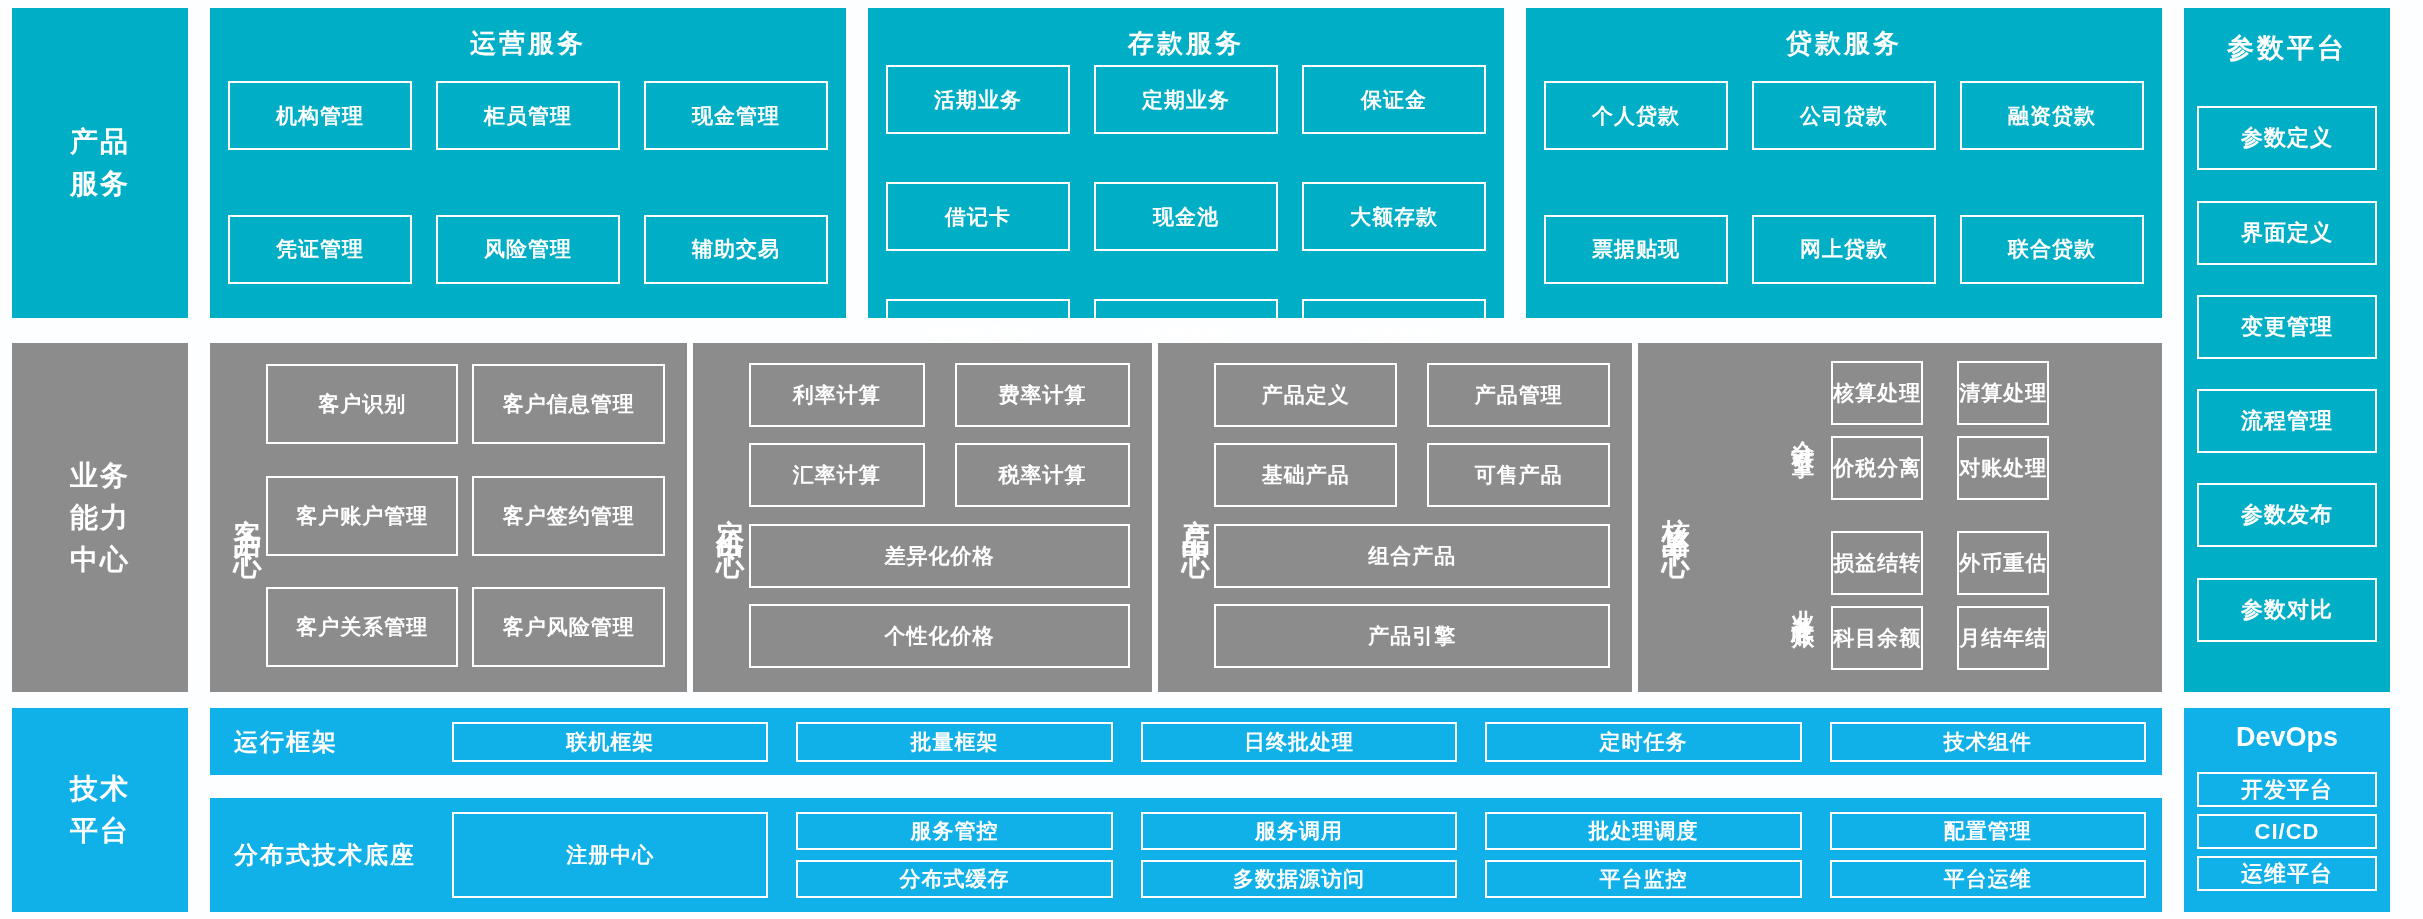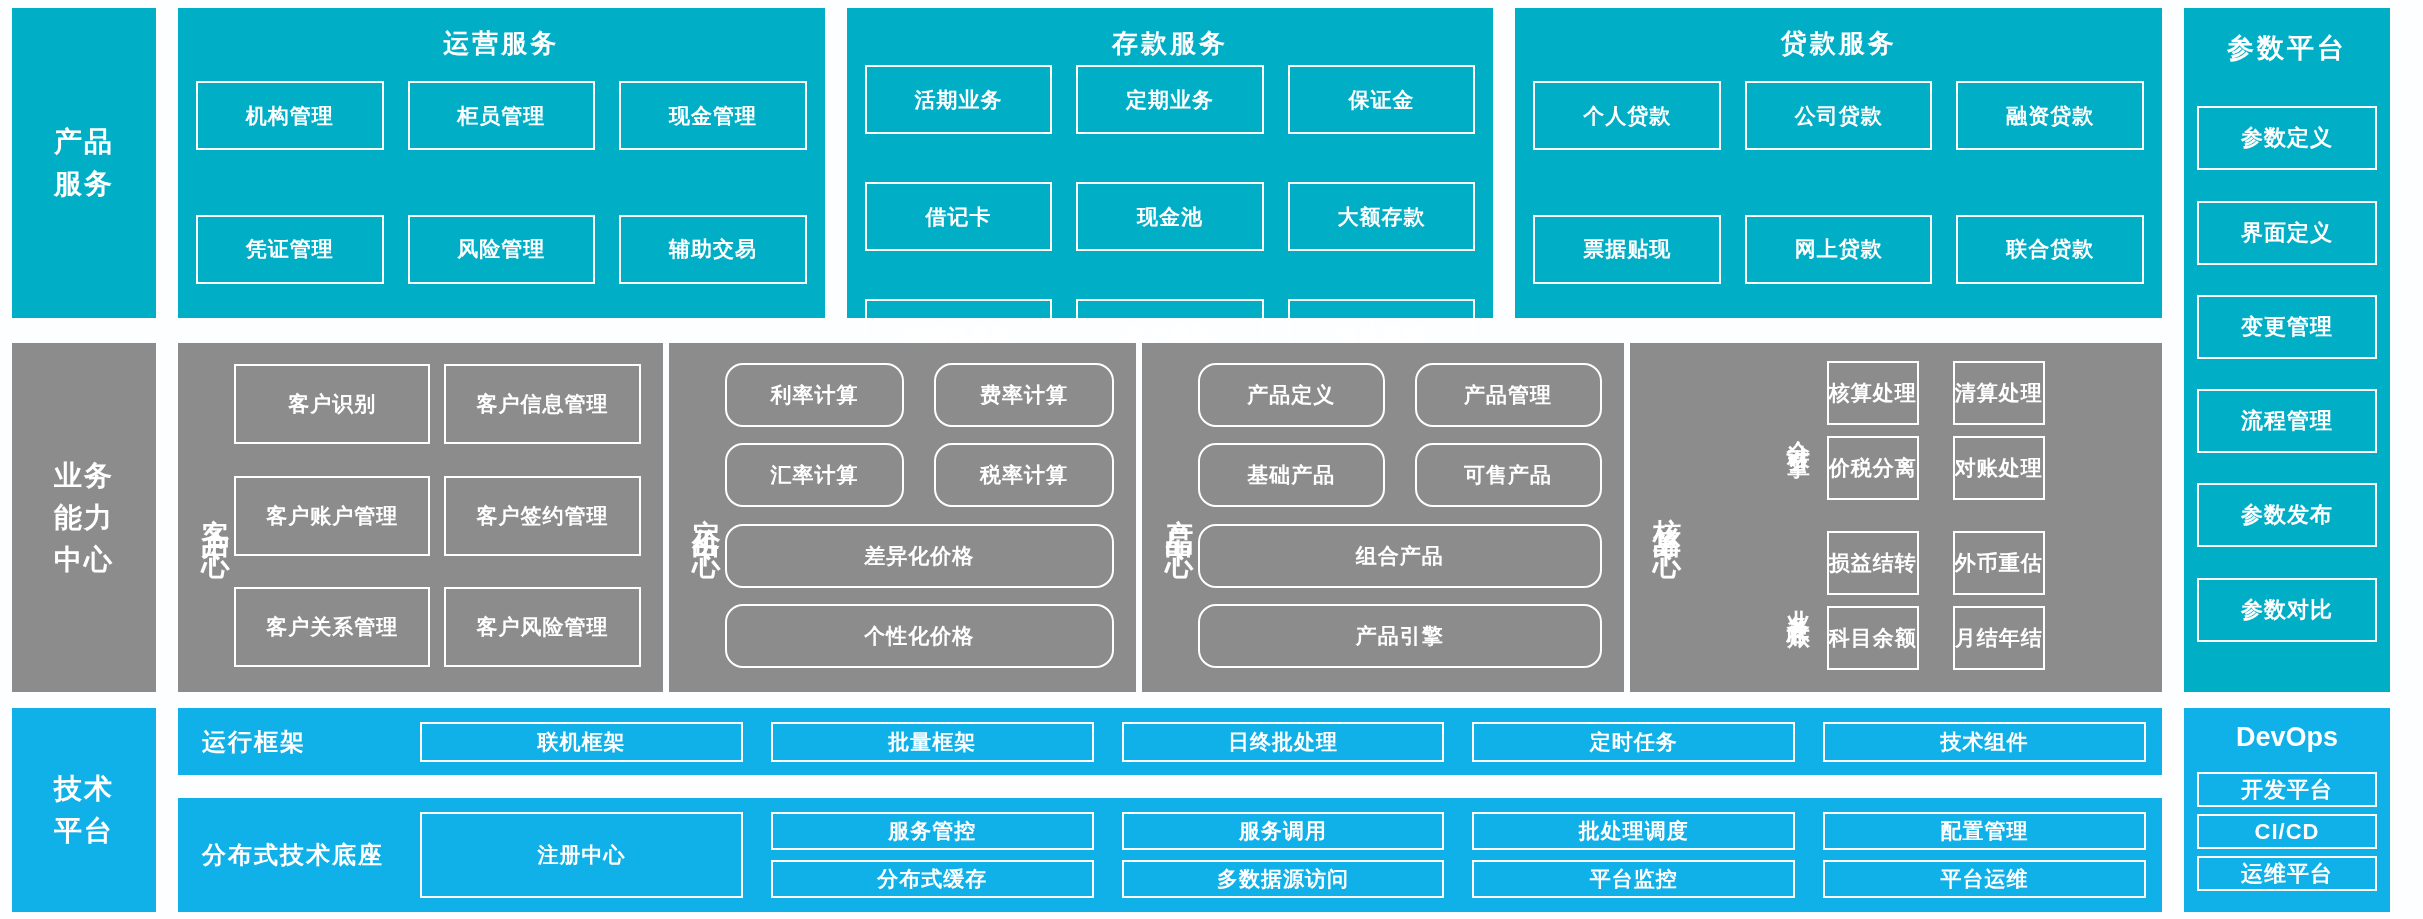--- a/index.html
+++ b/index.html
@@ -14,21 +14,21 @@
   .teal { background:#00aec6; }
   .gray { background:#8c8c8c; }
   .blue { background:#10b0e8; }
 
   .upper { display:flex; gap:22px; }
   .upper-left { flex:1; display:flex; flex-direction:column; }
   .row1 { height:310px; display:flex; gap:22px; }
   .row2 { height:349px; display:flex; gap:6px; margin-top:25px; }
 
   .side {
-    width:144px; flex:none; color:#fff;
+    width:176px; flex:none; color:#fff;
     display:flex; align-items:center; justify-content:center;
     text-align:center; font-weight:bold; font-size:28px;
     letter-spacing:2px; line-height:1.5; white-space:pre-line;
   }
   .row2 .side { margin-right:16px; }
 
   
   .panel { flex:1; color:#fff; display:flex; flex-direction:column; padding:12px 18px 18px; }
   .panel-title { text-align:center; font-size:26px; font-weight:bold; letter-spacing:3px; margin-top:6px; }
   .panel-rows { flex:1; display:flex; flex-direction:column; justify-content:space-evenly; margin-top:4px;gap:48px; }
@@ -46,21 +46,21 @@
     font-size:28px; font-weight:bold; letter-spacing:10px;
     align-self:center; flex:none; width:46px; text-align:center;
   }
   .gbox {
     border:2px solid #fff; display:flex; align-items:center; justify-content:center;
     font-size:21px; font-weight:bold; letter-spacing:1px;
   }
   .cust-grid { flex:1; display:grid; grid-template-columns:1fr 1fr; gap:26px 14px; align-content:space-evenly; }
   .cust-grid .gbox { height:80px; }
   .four-grid { flex:1; display:grid; grid-template-columns:1fr 1fr; gap:12px 30px; align-content:space-evenly; }
-  .four-grid .gbox { height:64px;border-radius:18px; }
+  .four-grid .gbox { height:64px; }
   .wide { grid-column:1 / 3; }
   .acct-groups { flex:1; display:flex; flex-direction:column; justify-content:space-between; padding:2px 0;align-items:center; }
   .acct-group { display:flex; align-items:center; gap:12px; }
   .v-sub {
     writing-mode:vertical-rl; text-orientation:upright;
     font-size:23px; font-weight:bold; letter-spacing:5px;
     flex:none; width:34px; text-align:center;
   }
   .acct-grid { flex:1; display:grid; grid-template-columns:1fr 1fr; gap:11px 34px; }
   .acct-grid .gbox { height:64px; }

